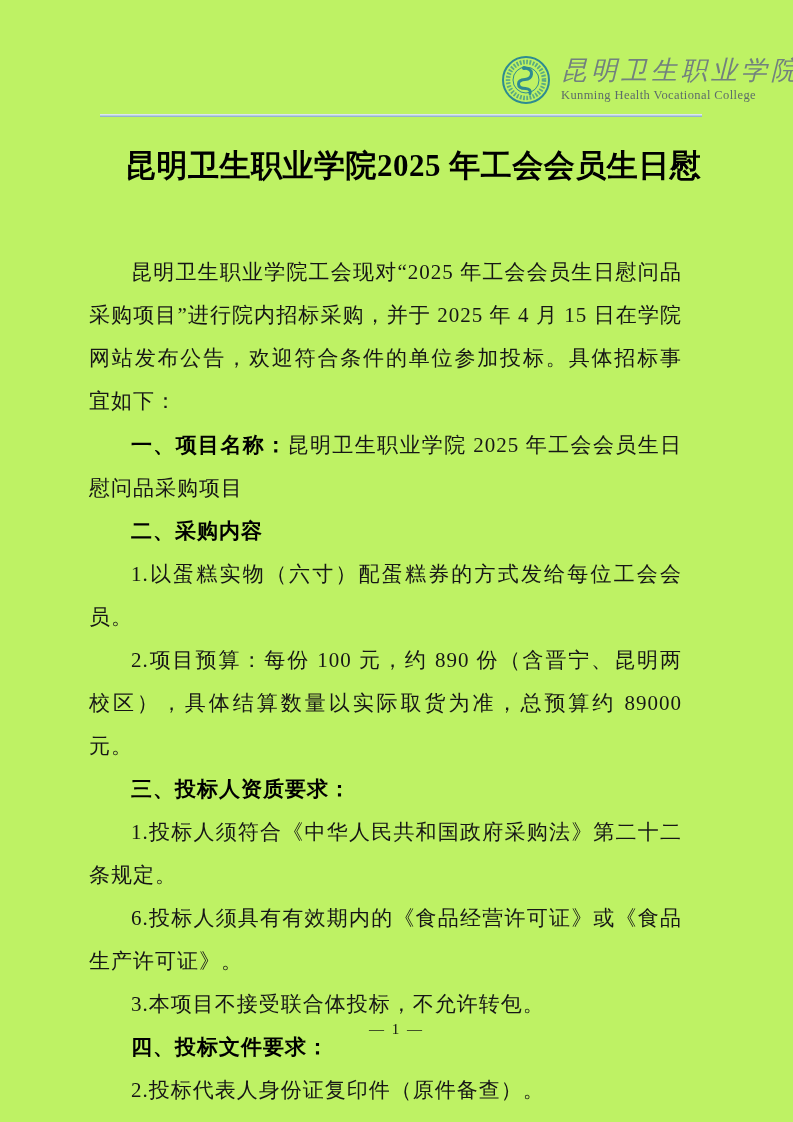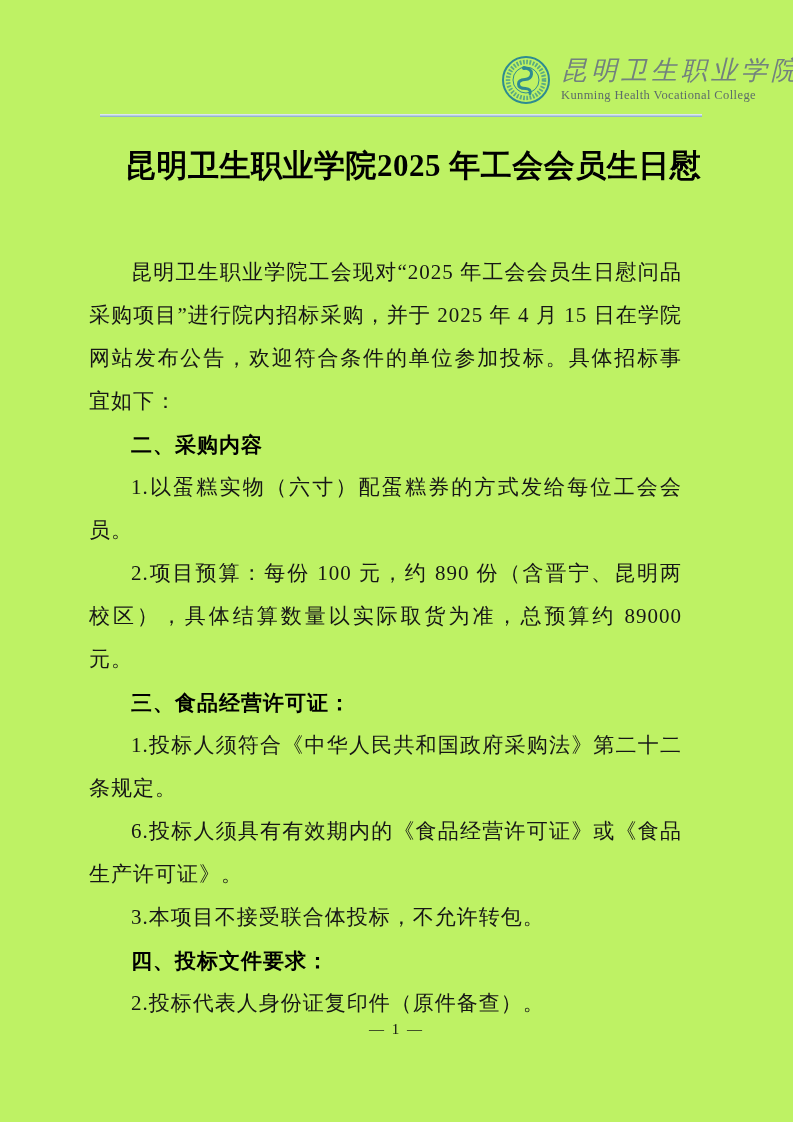--- a/index.html
+++ b/index.html
@@ -35,21 +35,21 @@
   .doc-body {
     position:absolute; top:251px; left:89px; width:593px;
     font-size:21px; line-height:43px; letter-spacing:1px;
     text-align:justify; color:#161616;
   }
   .doc-body p { margin:0; text-indent:2em; }
   .hei {
     font-family:"Liberation Sans","DejaVu Sans",sans-serif; font-weight:700; color:#000;
   }
   p.heading {
-    font-family:Liberation Sans, sans-serif; font-weight:700; color:#000;
+    font-family:Liberation Serif, serif; font-weight:700; color:#000;
   }
   
   .page-footer {
     position:absolute; top:1021px; left:0; width:100%; text-align:center;
     font-size:15px; letter-spacing:2px; color:#111;
   }
 </style>
 </head>
 <body>
 
@@ -71,24 +71,25 @@
     </div>
   </div>
   <div class="header-divider"></div>
 
   <h1 class="doc-title">
     <span>昆明卫生职业学院2025 年工会会员生日慰</span><br>
   </h1>
 
   <div class="doc-body">
     <p>昆明卫生职业学院工会现对“2025 年工会会员生日慰问品采购项目”进行院内招标采购，并于 2025 年 4 月 15 日在学院网站发布公告，欢迎符合条件的单位参加投标。具体招标事宜如下：</p>
+    <p><span class="hei">一、项目名称：</span><span>昆明卫生职业学院 2025 年工会会员生日慰问品采购项目</span></p>
     <p class="heading">二、采购内容</p>
     <p>1.以蛋糕实物（六寸）配蛋糕券的方式发给每位工会会员。</p>
     <p>2.项目预算：每份 100 元，约 890 份（含晋宁、昆明两校区），具体结算数量以实际取货为准，总预算约 89000 元。</p>
-    <p class="heading">三、食品经营许可证：</p>
+    <p class="heading">三、投标人资质要求：</p>
     <p>1.投标人须符合《中华人民共和国政府采购法》第二十二条规定。</p>
     <p>6.投标人须具有有效期内的《食品经营许可证》或《食品生产许可证》。</p>
     <p>3.本项目不接受联合体投标，不允许转包。</p>
     <p class="heading">四、投标文件要求：</p>
     <p>2.投标代表人身份证复印件（原件备查）。</p>
   </div>
 
   <div class="page-footer">
     <span>— 1 —</span>
   </div>

